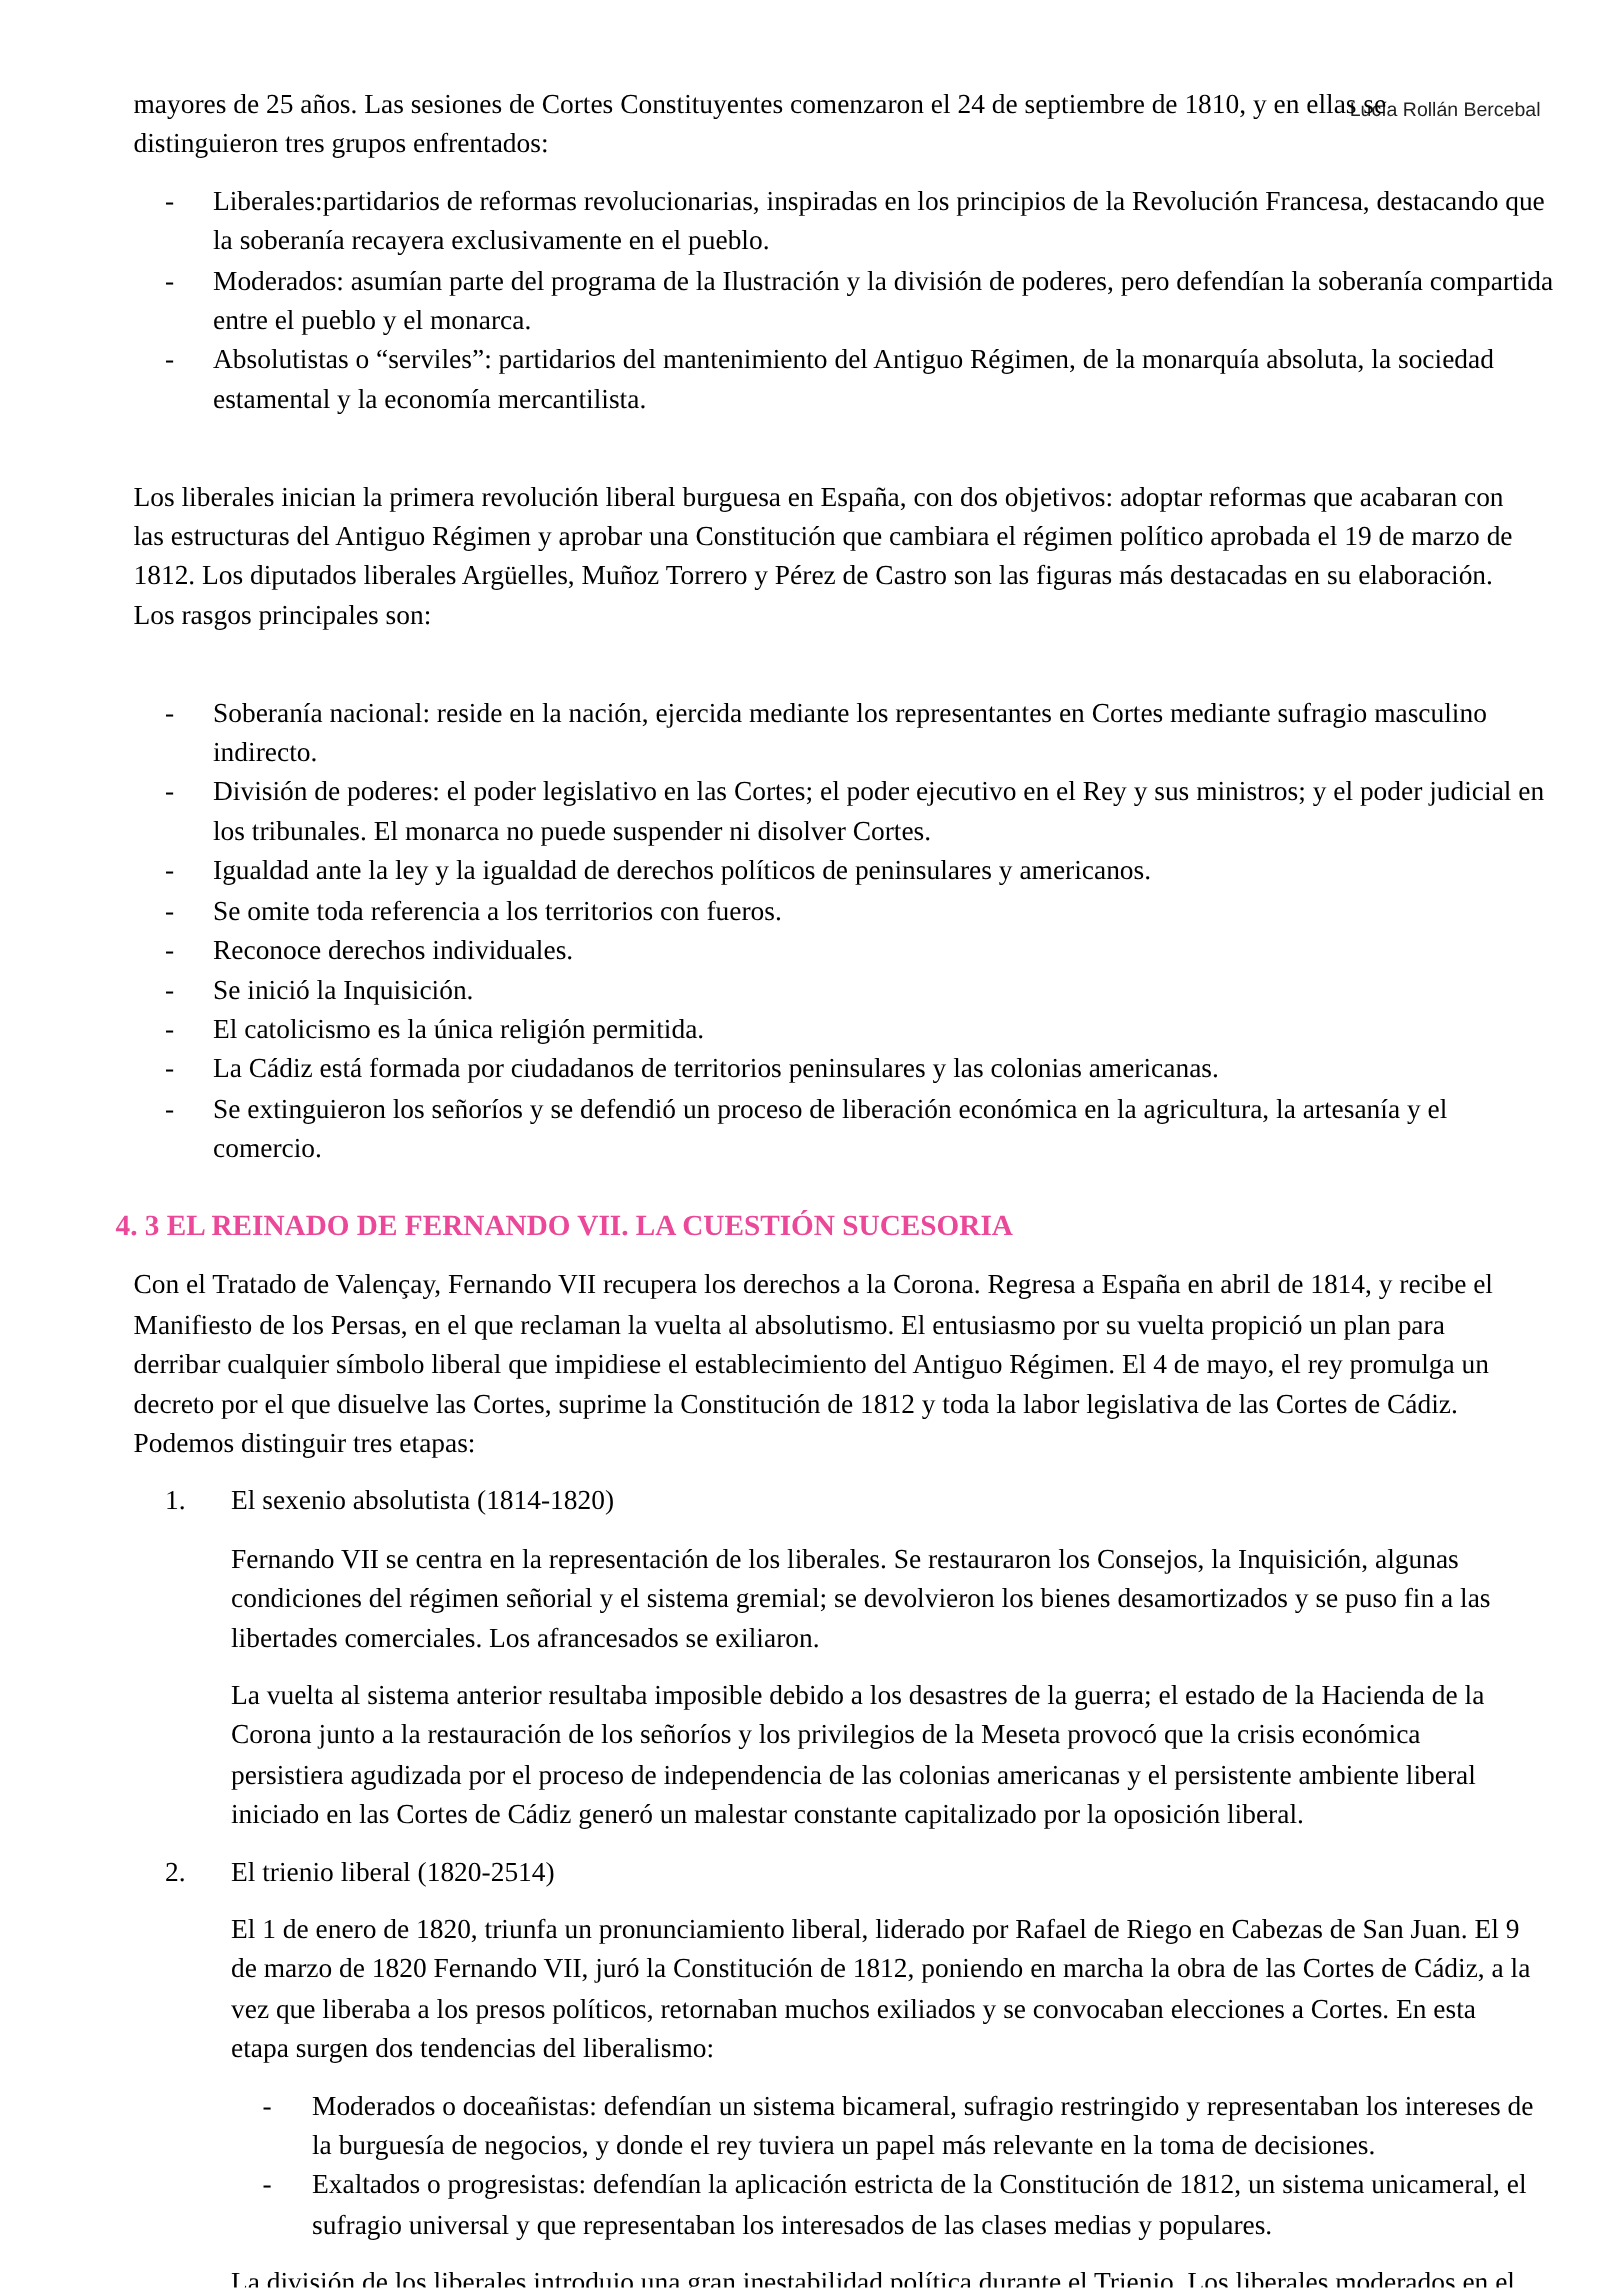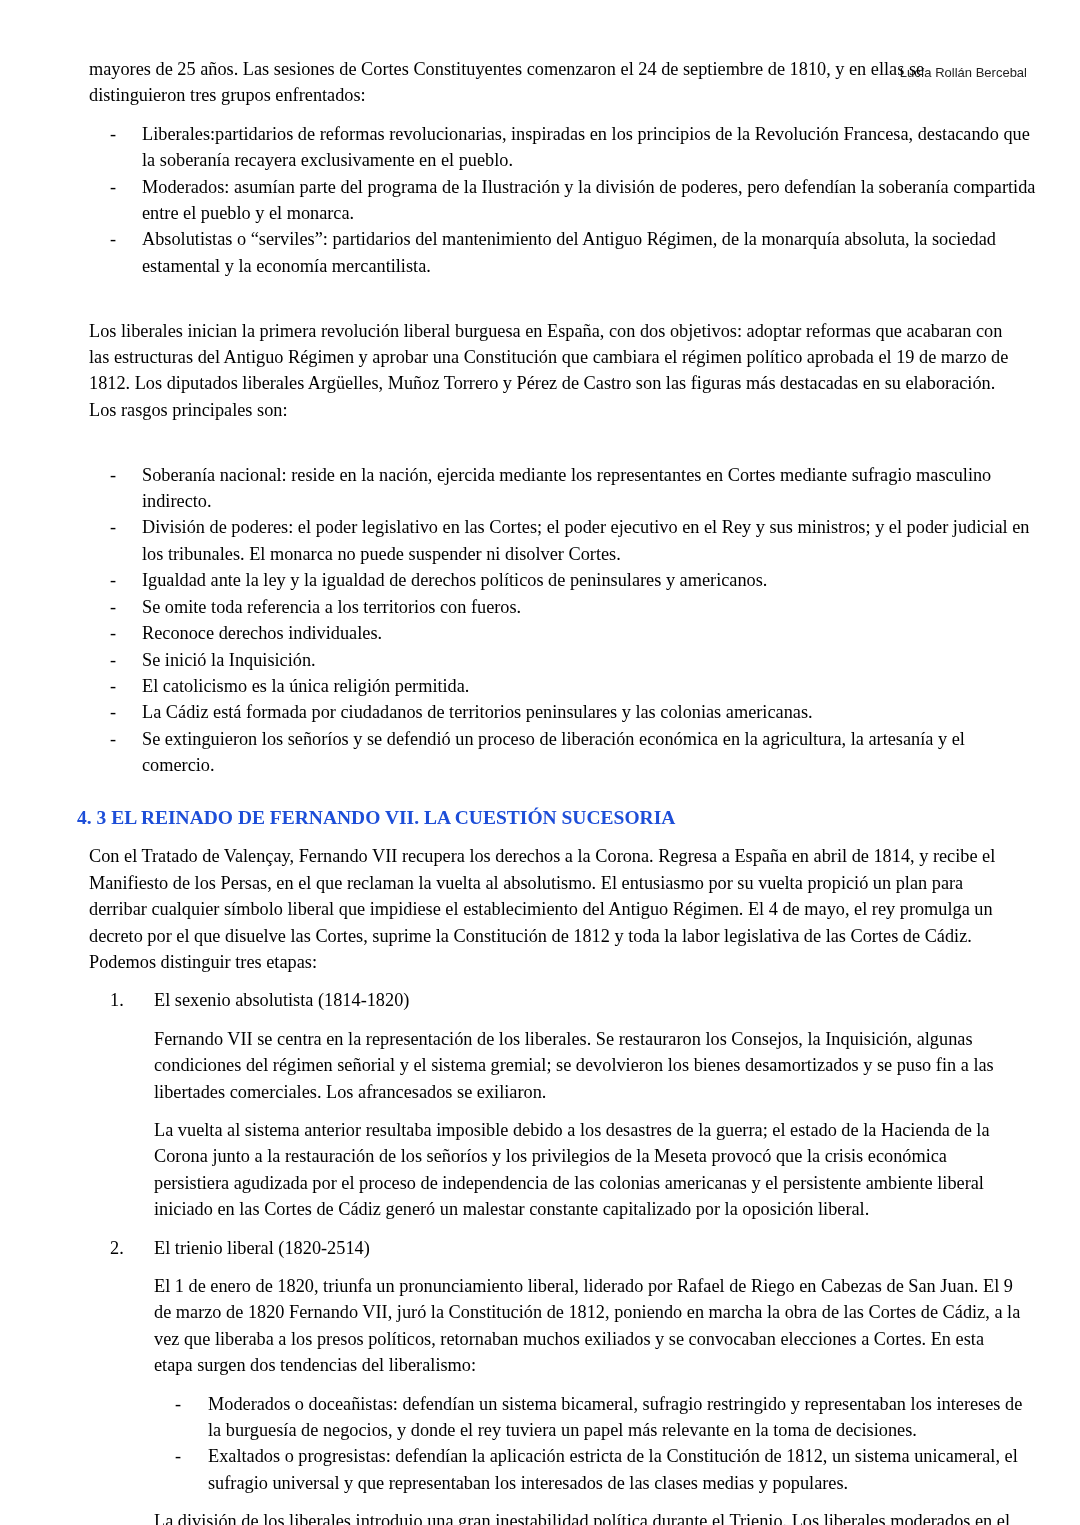--- a/index.html
+++ b/index.html
@@ -15,21 +15,21 @@
   .content { position: absolute; left: 77px; top: 44px; width: 960px; }
   p { margin: 12px; }
   ul.dash, ol.num { margin: 0; padding: 0; list-style: none; }
   ul.dash > li, ol.num > li { position: relative; padding-left: 65px; }
   ul.dash > li .mk, ol.num > li .mk { position: absolute; left: 33px; top: 0; }
   ul.sub > li { padding-left: 131px; }
   ul.sub > li .mk { left: 98px; }
   .indent { padding-left: 65px; }
   .gap { height: 26.4px; }
   h2 {
-    margin: 0; color: #1d4ed8; font-family: "Liberation Serif", serif;
+    margin: 0; color: #ec4899; font-family: "Liberation Serif", serif;
     font-weight: bold; font-size: 19.5px; line-height: 26.4px;
   }
 </style>
 </head>
 <body>
 
 <div class="page">
   <div class="author">Lucía Rollán Bercebal</div>
 
   <div class="content">

